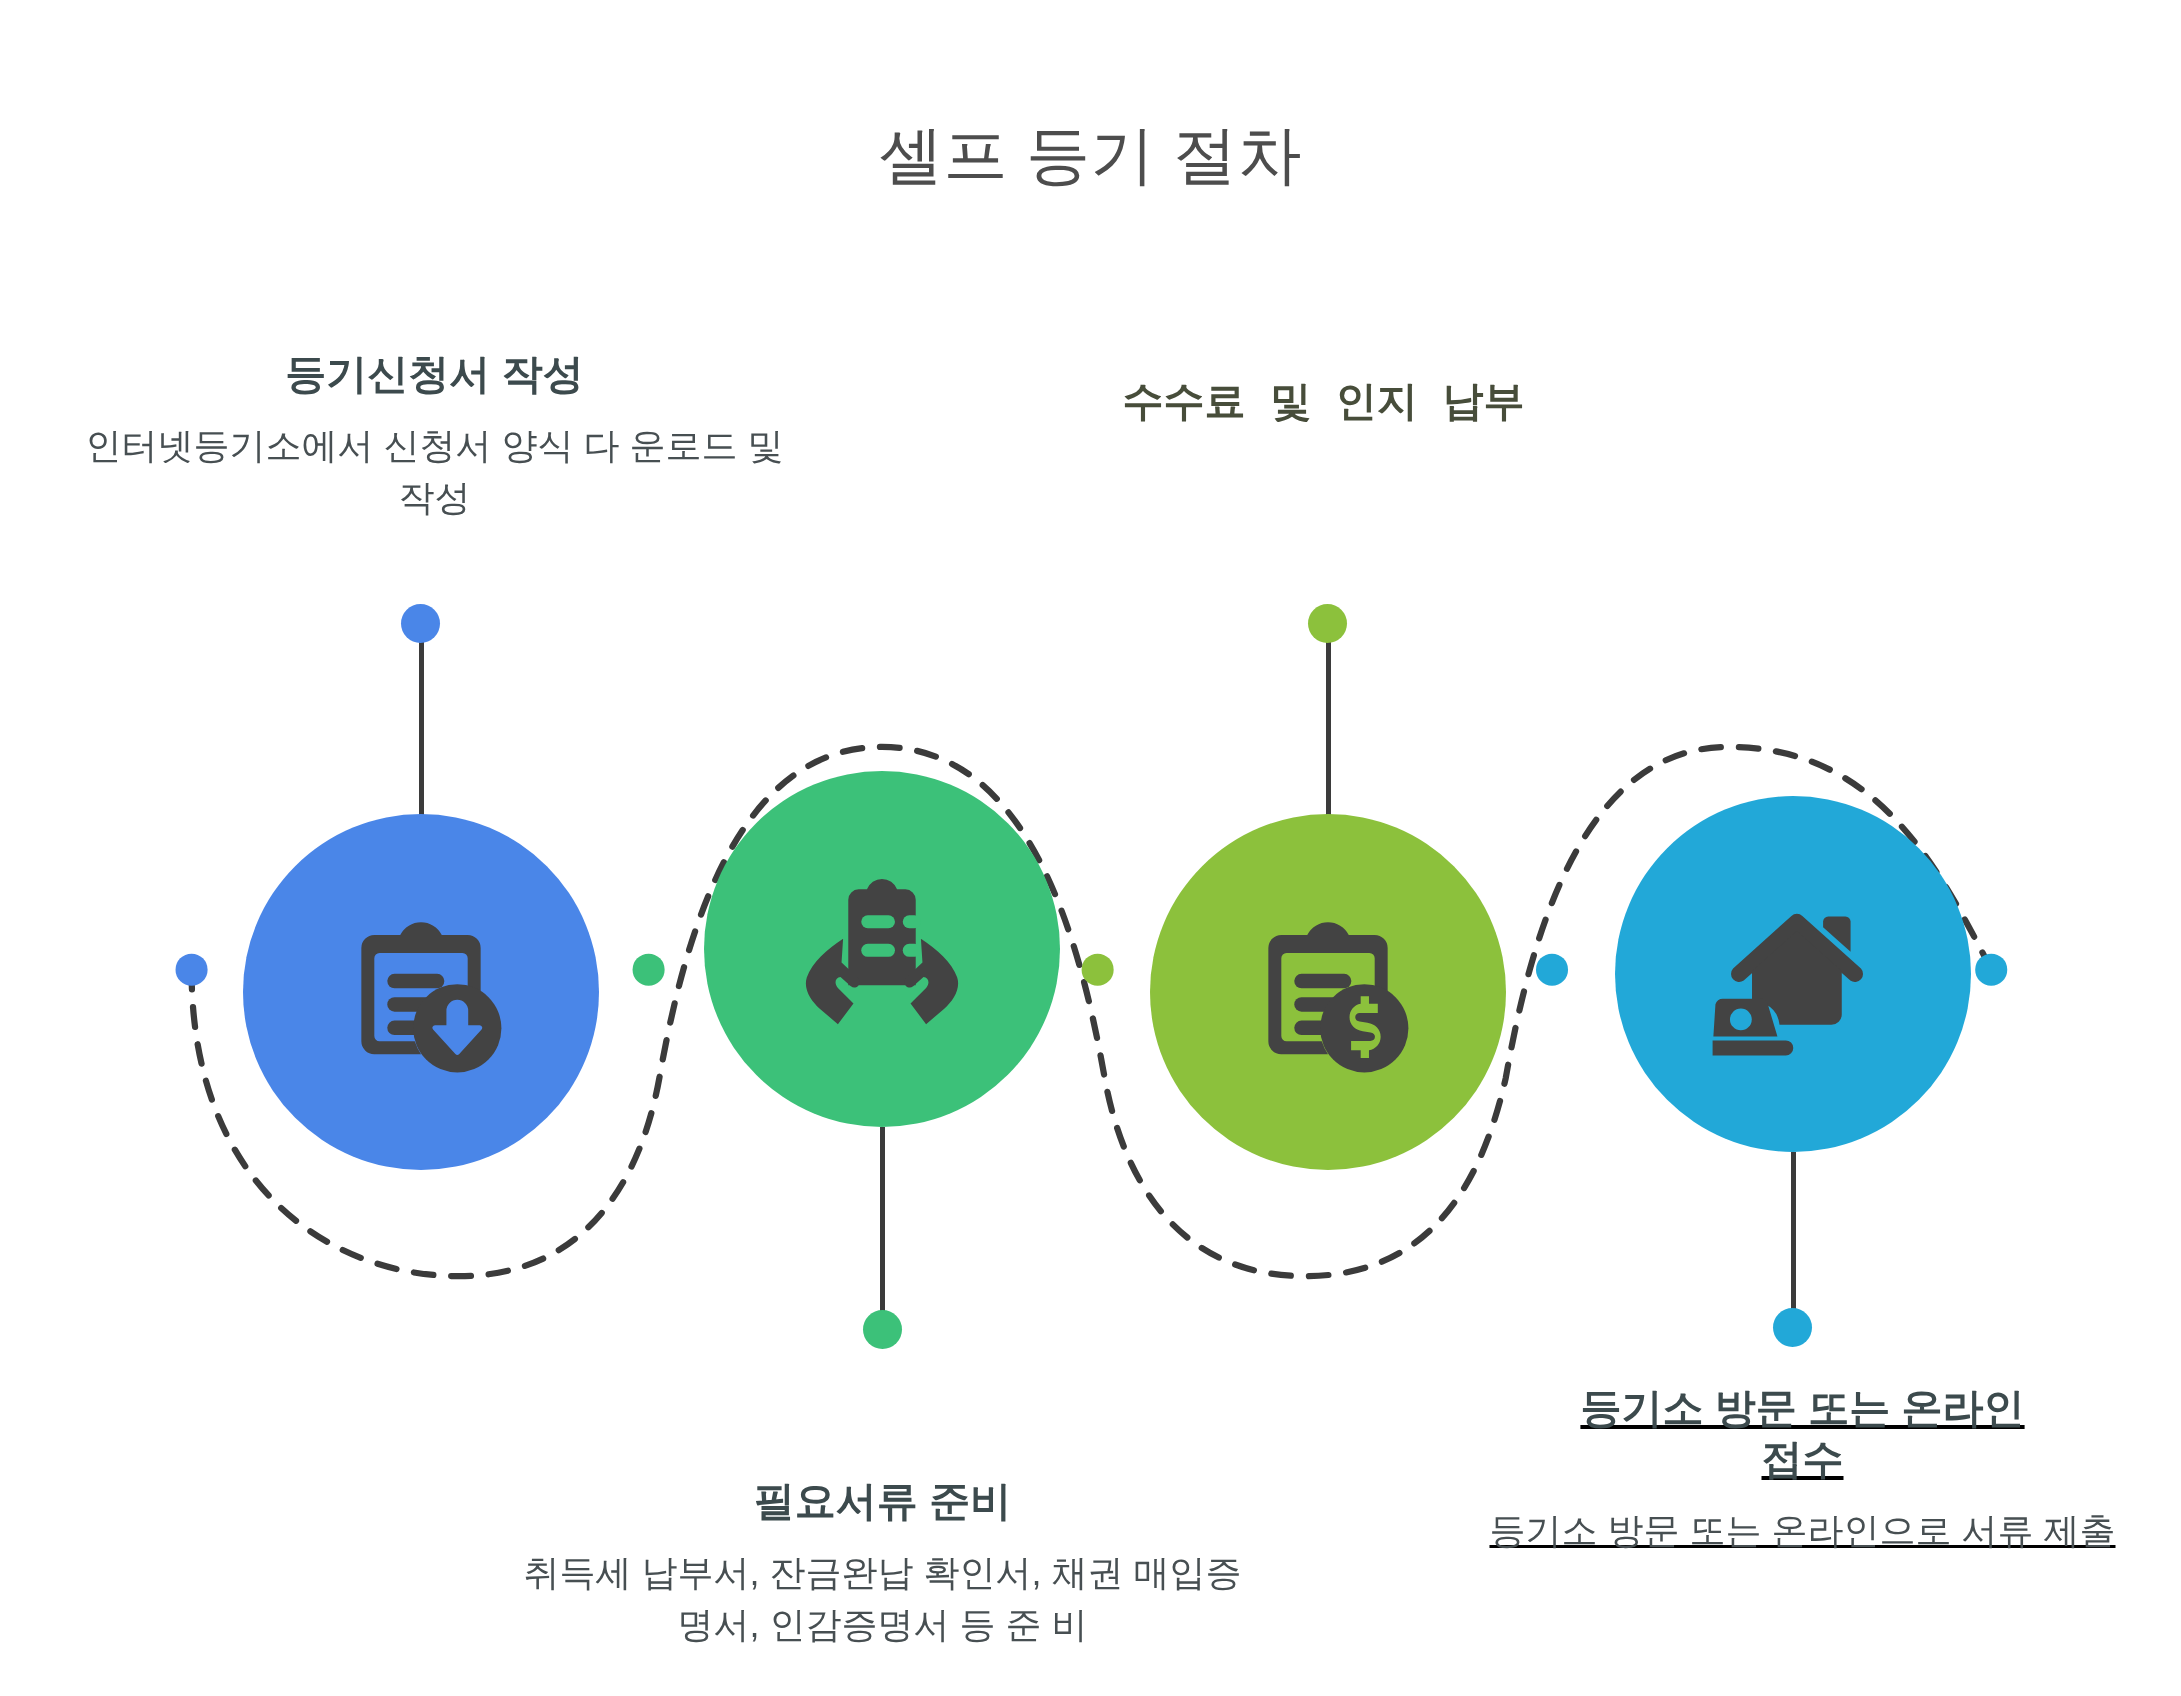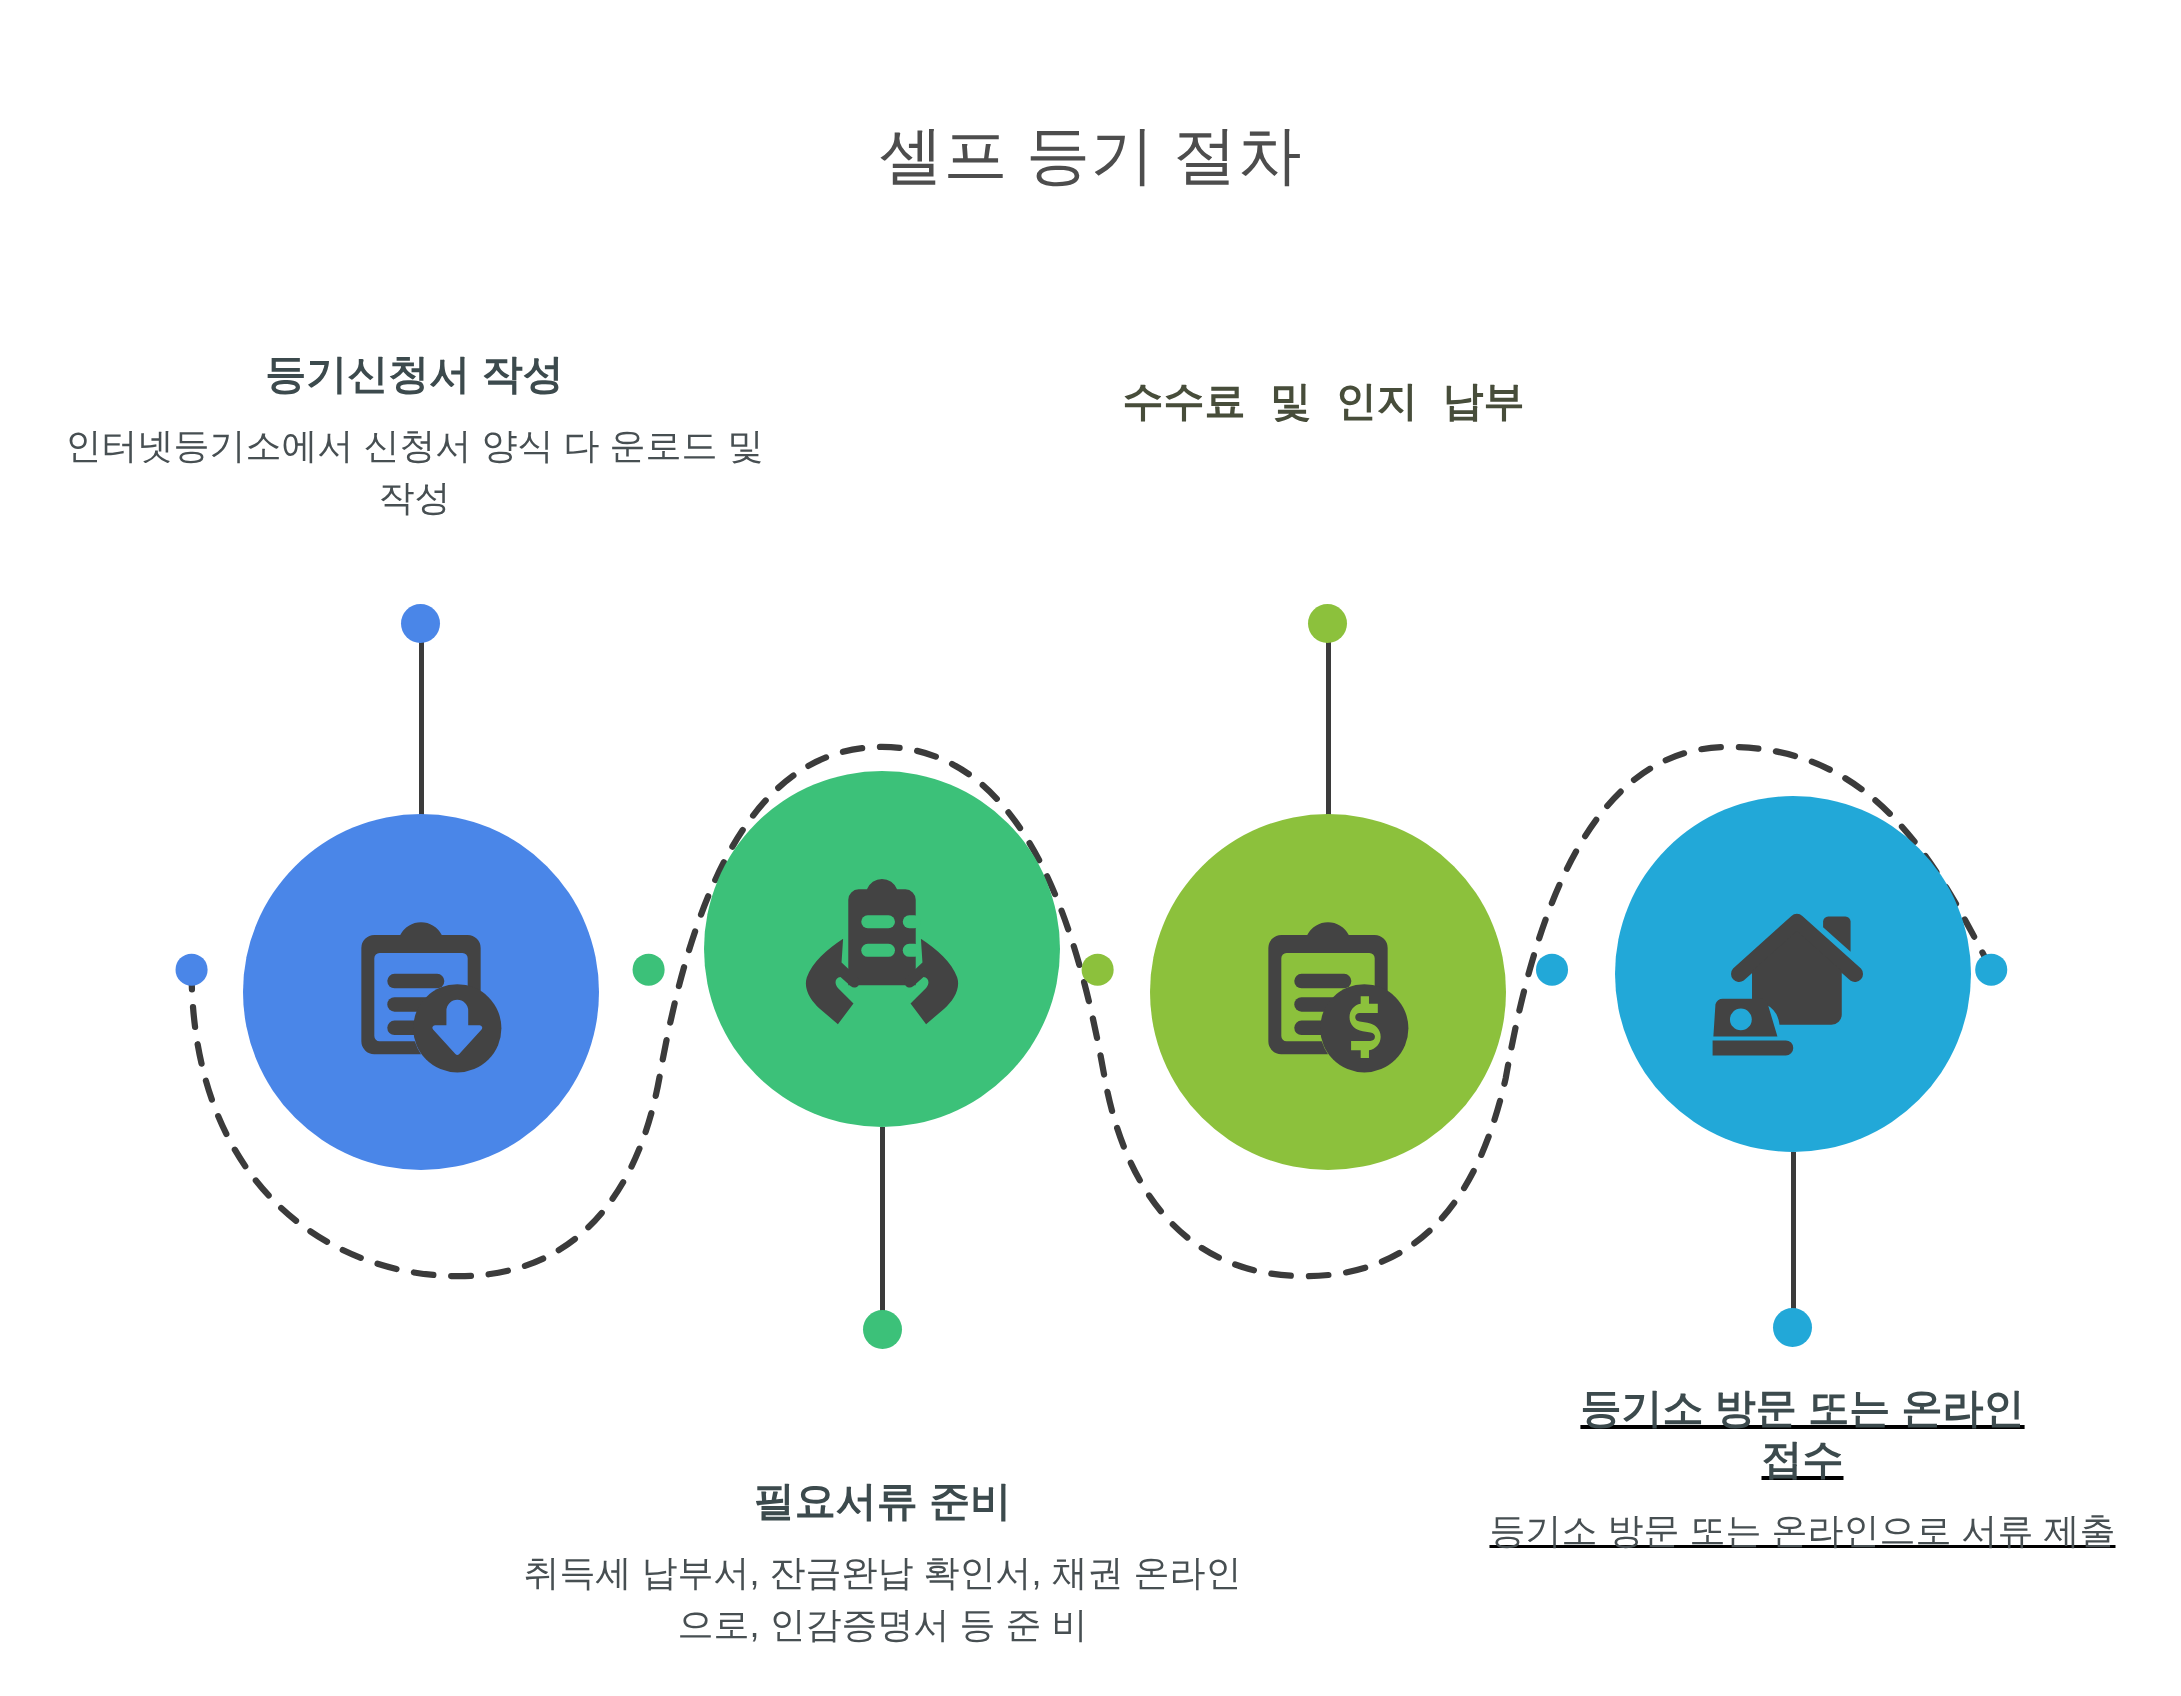--- a/index.html
+++ b/index.html
@@ -131,21 +131,21 @@
         <rect x="19" y="43" width="13" height="5.6" rx="2.8"></rect>
 
         <circle cx="46" cy="46" r="17"></circle>
         <path d="M46 35 a4.2 4.2 0 0 1 4.2 4.2 v5.6 h4.4 a1 1 0 0 1 .75 1.66
                  l-8.6 9.4 a1 1 0 0 1 -1.5 0 l-8.6 -9.4 a1 1 0 0 1 .75 -1.66
                  h4.4 v-5.6 A4.2 4.2 0 0 1 46 35 z" fill="#4a86e8"></path>
       </svg>
     </span>
   </div>
 
-  <div class="step-text" style="left:49px; top:349px; width:731px;">
+  <div class="step-text" style="left:69px; top:349px; width:731px;">
     <div class="step-title">등기신청서 작성</div>
     <div class="step-desc">인터넷등기소에서 신청서 양식 다
 운로드 및 작성</div>
   </div>
 
   <div class="node-circle" style="left:704px; top:771px; width:356px; height:356px; background:#3cc179;">
     <span>
       <svg width="166" height="166" viewBox="0 0 64 64" fill="#434343">
 
         <path d="M23 9 h3.2 a6.2 6.2 0 0 1 11.6 0 H41 a4 4 0 0 1 4 4 v33 H19 V13 a4 4 0 0 1 4 -4 z"></path>
@@ -164,21 +164,21 @@
       </svg>
     </span>
   </div>
 
   <div class="stem" style="left:880px; top:1127px; height:187px;"></div>
   <div class="stem-dot" style="left:863px; top:1310px; width:39px; height:39px; background:#3cc179;"></div>
 
   <div class="step-text" style="left:517px; top:1476px; width:731px;">
     <div class="step-title">필요서류 준비</div>
     <div class="step-desc">취득세 납부서, 잔금완납 확인서,
-채권 온라인으로, 인감증명서 등 준
+채권 매입증명서, 인감증명서 등 준
 비</div>
   </div>
 
   <div class="stem" style="left:1326px; top:640px; height:178px;"></div>
   <div class="stem-dot" style="left:1308px; top:604px; width:39px; height:39px; background:#8cc13c;"></div>
 
   <div class="node-circle" style="left:1150px; top:814px; width:356px; height:356px; background:#8cc13c;">
     <span>
       <svg width="166" height="166" viewBox="0 0 64 64" fill="#434343">
         <path d="M14 10 h10 a9 9 0 0 1 16 0 h10 a5 5 0 0 1 5 5 v17.2

